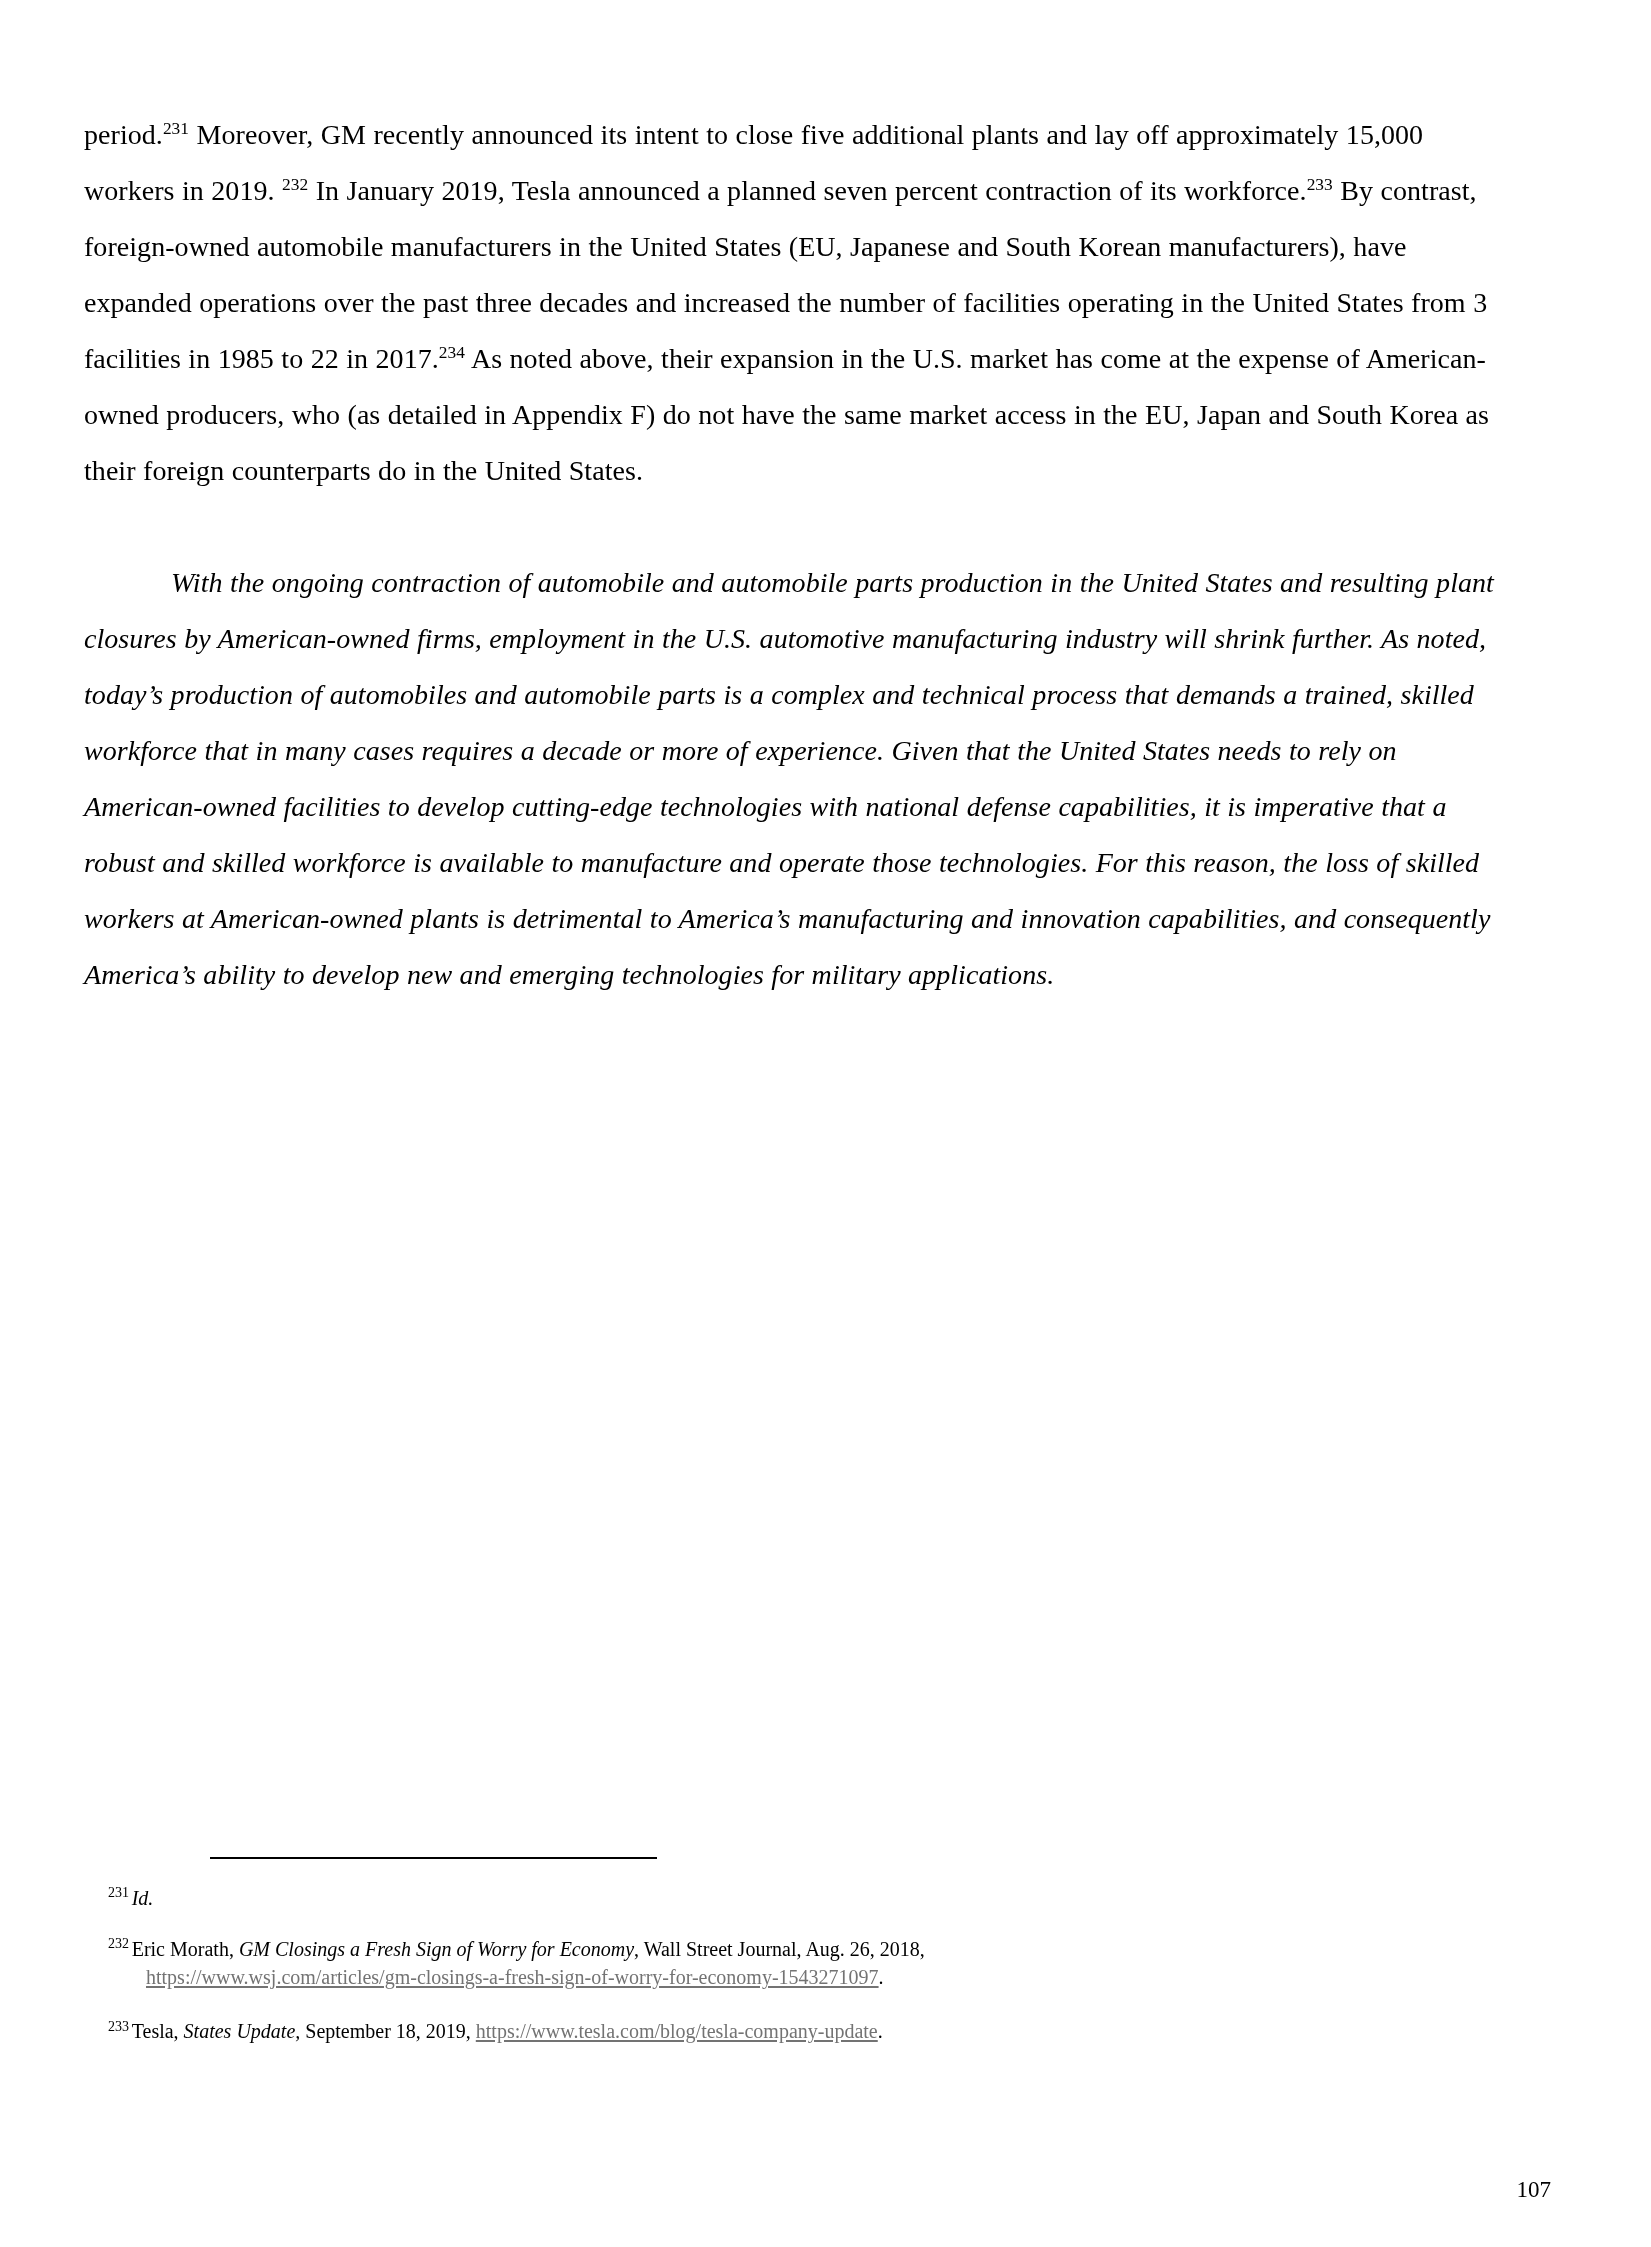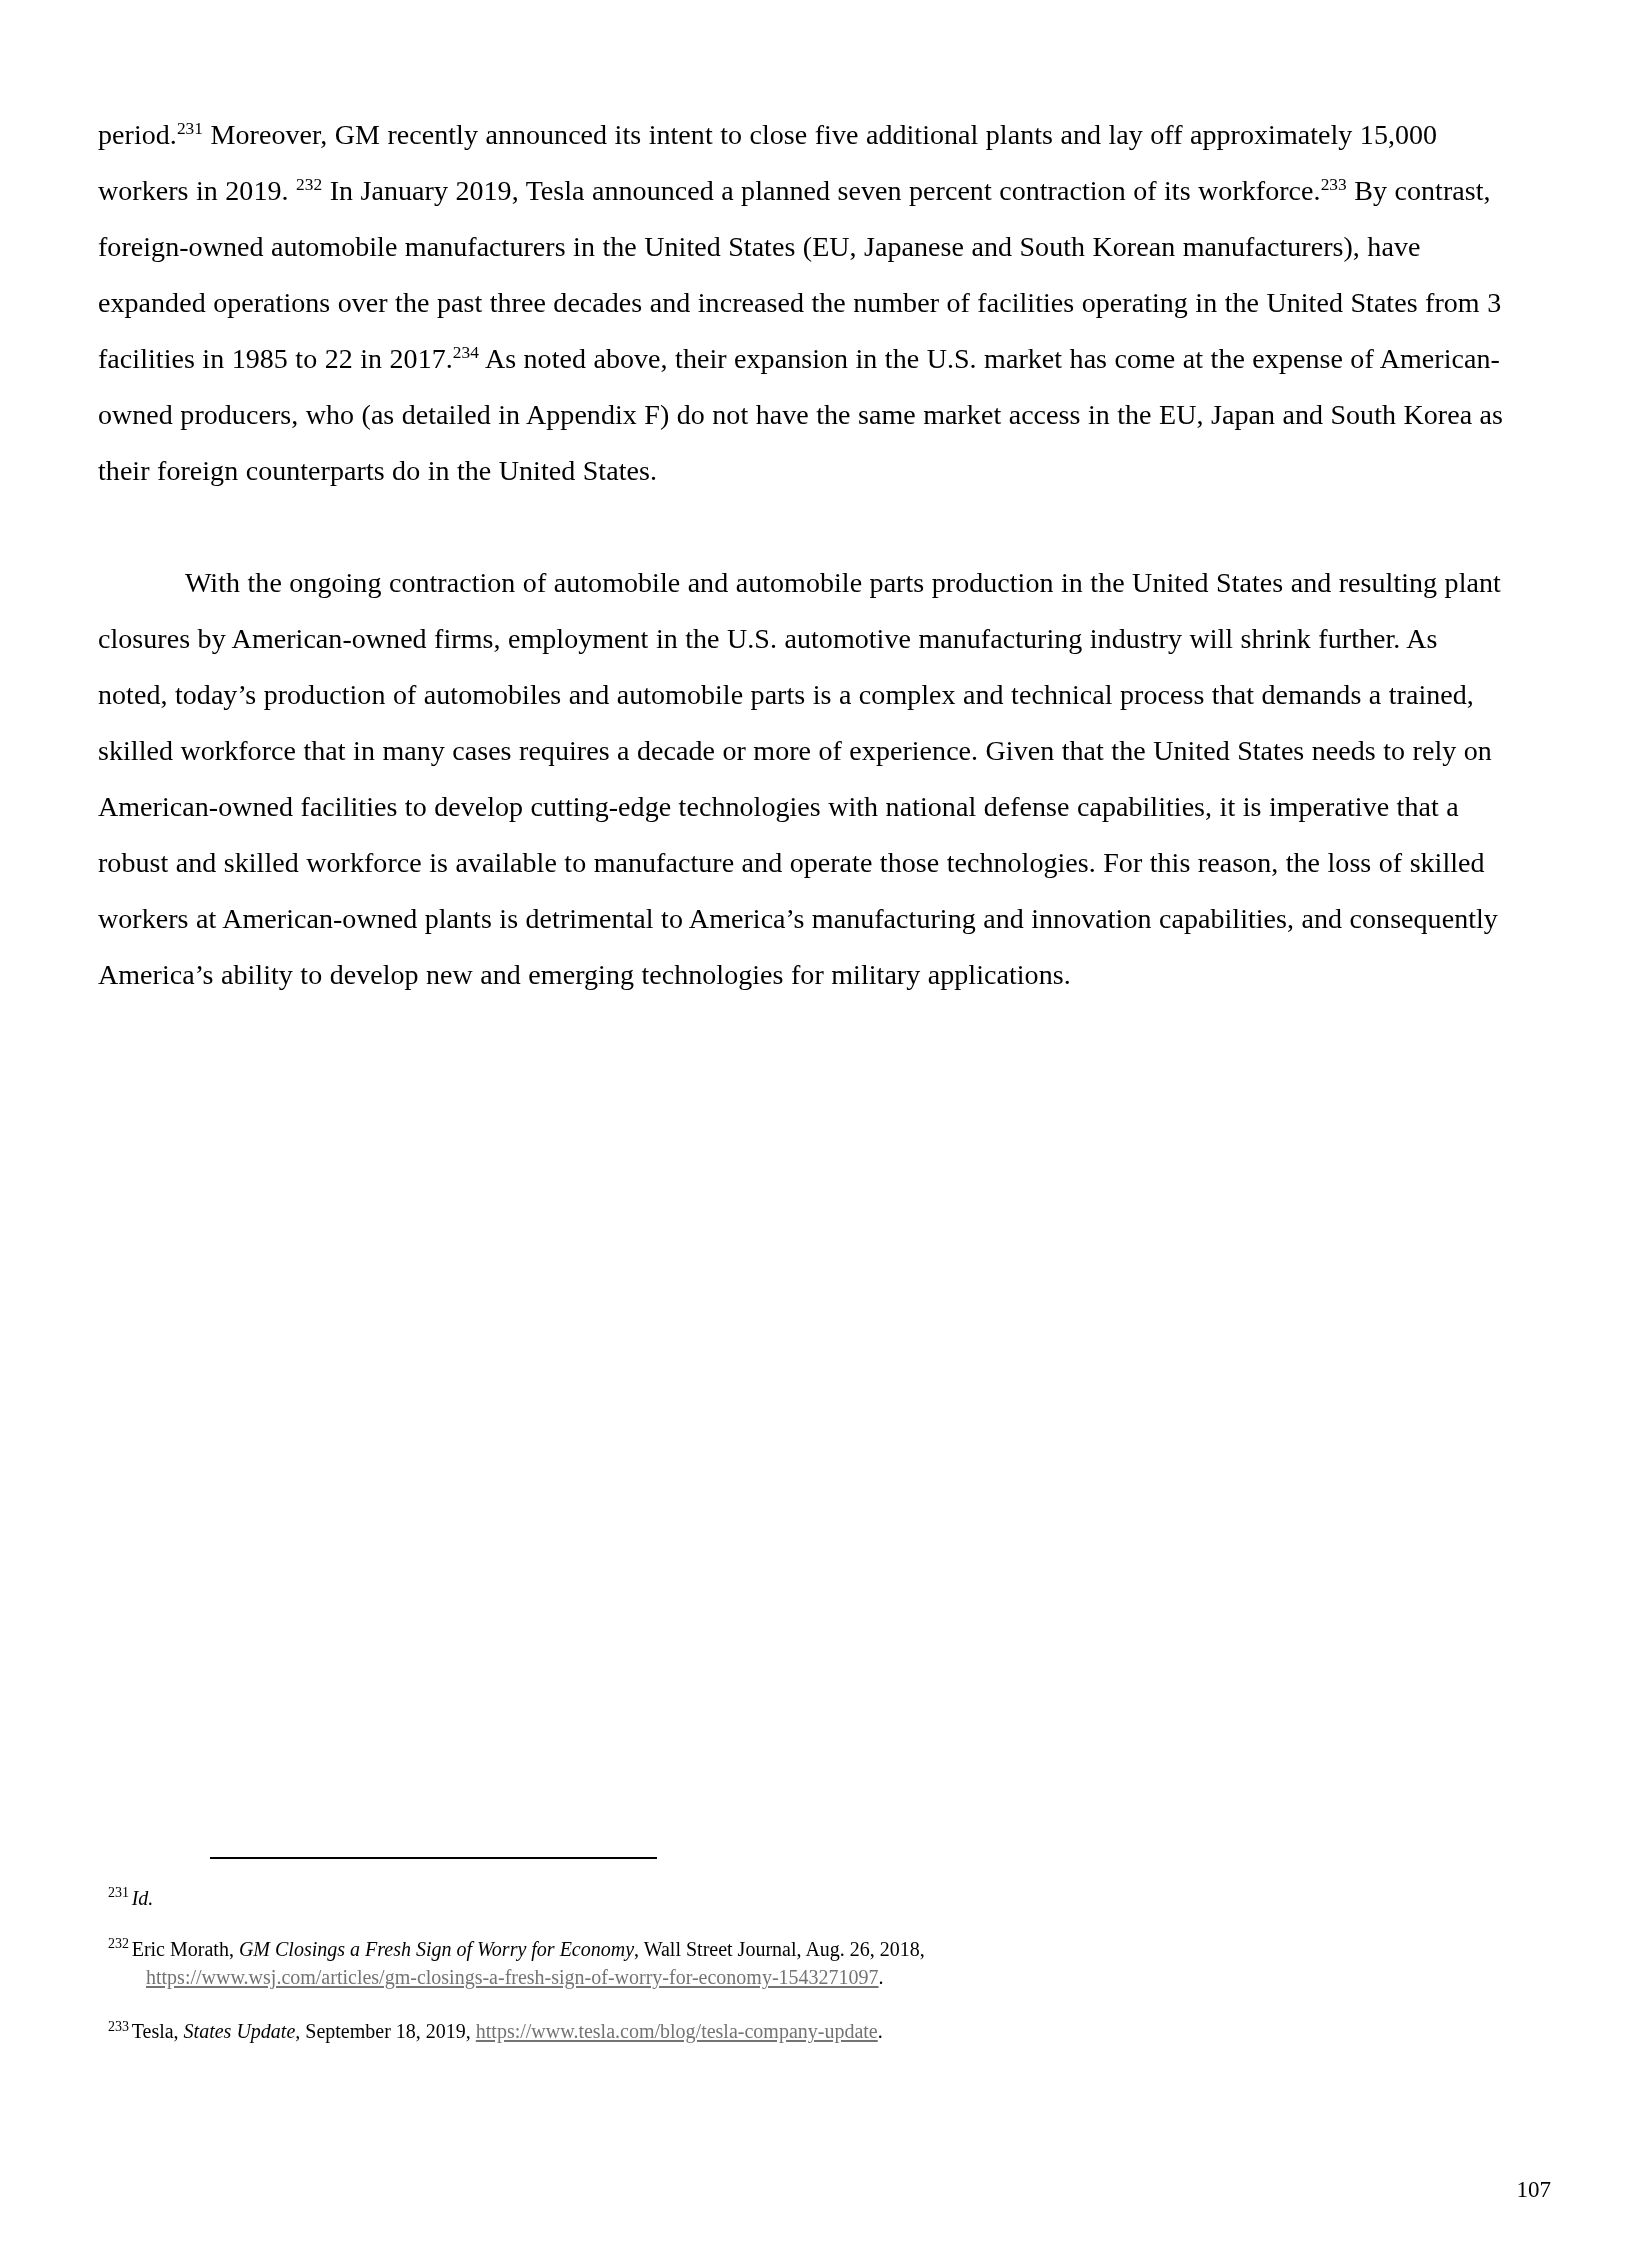--- a/index.html
+++ b/index.html
@@ -20,37 +20,38 @@
     position: relative;
     width: 1652px;
     height: 2248px;
     background: #ffffff;
     box-sizing: border-box;
   }
 
   
   .body-block {
     position: absolute;
-    left: 98px;
+    left: 84px;
     top: 107px;
     width: 1411px;
   }
 
   p.para {
     margin: 0;
     font-size: 28px;
     line-height: 56px;
     text-align: left;
     letter-spacing: 0.05px;
     word-spacing: 0.4px;
     -webkit-font-smoothing: antialiased;
   }
 
   p.para + p.para {
     margin-top: 56px;
+    font-style: italic;
   }
 
   .indent {
     display: inline-block;
     width: 87px;
   }
 
   sup.fn {
     font-size: 0.62em;
     vertical-align: super;

